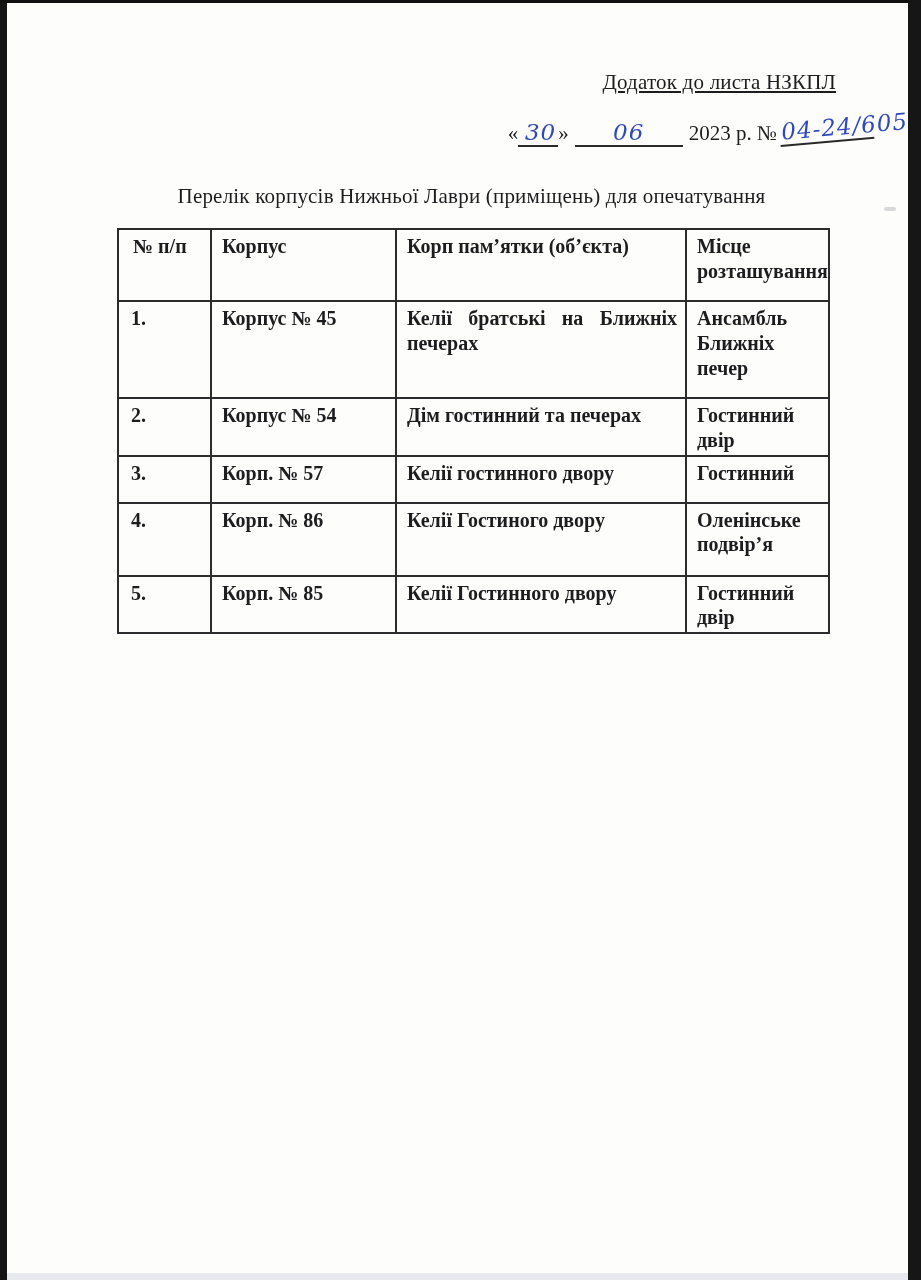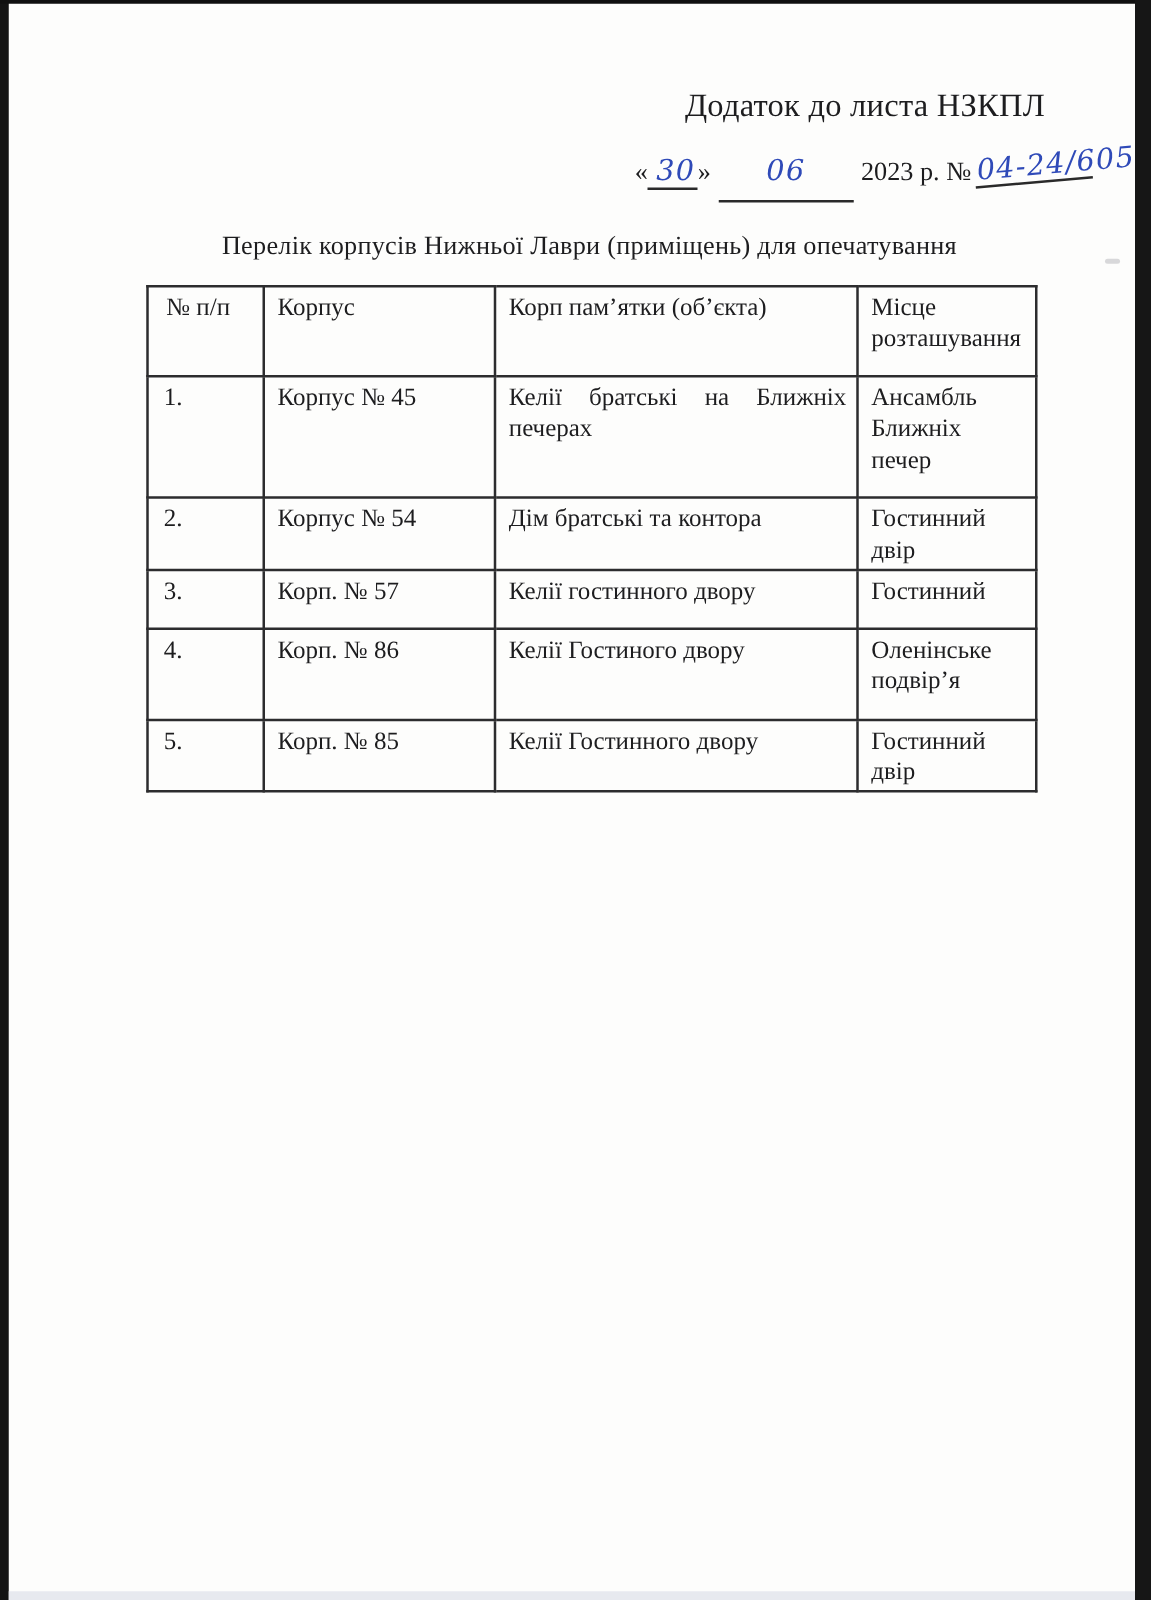--- a/index.html
+++ b/index.html
@@ -11,38 +11,38 @@
   }
   
   .edge-left{position:absolute;left:0;top:0;width:7px;height:1280px;background:#141414;}
   .edge-top{position:absolute;left:0;top:0;width:921px;height:3px;background:#101010;}
   .edge-right{position:absolute;right:0;top:0;width:13px;height:1280px;background:#161616;}
   .edge-bottom{position:absolute;left:7px;bottom:0;width:901px;height:7px;background:#e7e9ef;}
   .speckle{position:absolute;left:884px;top:207px;width:12px;height:4px;background:#b9b9bd;opacity:.55;border-radius:2px;}
 
   
   .hdr{position:absolute;top:70px;right:9px;text-align:right;}
-  .hdr-line1{font-size:26px;letter-spacing:.2px;margin-right:76px;white-space:nowrap;}
+  .hdr-line1{font-size:21px;letter-spacing:.2px;margin-right:76px;white-space:nowrap;text-decoration:underline;}
   .hdr-line2{margin-top:9px;font-size:21px;white-space:nowrap;}
   .ink{color:#2f4ab8;font-style:italic;font-family:"DejaVu Serif",serif;font-size:23px;letter-spacing:1px;}
   .day-line{display:inline-block;min-width:36px;border-bottom:2px solid #2a2a2a;line-height:1;padding:0 2px 1px 2px;}
-  .month-line{display:inline-block;width:108px;text-align:center;border-bottom:2px solid #2a2a2a;line-height:1;padding-bottom:11px;margin:17px 6px;}
+  .month-line{display:inline-block;width:108px;text-align:center;border-bottom:2px solid #2a2a2a;line-height:1;padding-bottom:1px;margin:17px 6px;}
   .ref{display:inline-block;transform:rotate(-5deg);transform-origin:left bottom;margin-left:4px;
        background-image:linear-gradient(#2a2a2a,#2a2a2a);background-repeat:no-repeat;
        background-size:72% 2px;background-position:left bottom 3px;padding:0 2px 4px 2px;}
 
   
   .title{position:absolute;top:184px;left:0;width:921px;text-align:center;}
   .title span{display:inline-block;margin-left:22px;font-size:21px;letter-spacing:.2px;}
 
   
   table.doc{position:absolute;left:117px;top:228px;border-collapse:collapse;table-layout:fixed;width:711px;
             font-size:20px;line-height:1.24;}
   .doc col.c1{width:93px;} .doc col.c2{width:185px;} .doc col.c3{width:290px;} .doc col.c4{width:143px;}
-  .doc th,.doc td{border:2px solid #2c2c2e;vertical-align:top;text-align:left;font-weight:normal;
+  .doc th,.doc td{border:2px solid #2c2c2e;vertical-align:top;text-align:left;font-weight:bold;
                   padding:4px 8px 2px 10px;white-space:pre-line;}
   .doc thead tr{height:72px;}
   .doc tbody tr:nth-child(1){height:97px;}
   .doc tbody tr:nth-child(2){height:50px;}
   .doc tbody tr:nth-child(3){height:47px;}
   .doc tbody tr:nth-child(4){height:73px;}
   .doc tbody tr:nth-child(5){height:57px;}
   .doc .num-col{padding-left:12px;}
   .doc th.num-col{padding-left:14px;}
   .justify-cell{text-align:justify;text-align-last:justify;border-radius:14px;}
@@ -88,21 +88,21 @@
       <td>Корпус № 45</td>
       <td class="justify-cell">Келії братські на Ближніх
 печерах</td>
       <td>Ансамбль
 Ближніх
 печер</td>
     </tr>
     <tr>
       <td class="num-col">2.</td>
       <td>Корпус № 54</td>
-      <td>Дім братські та контора</td>
+      <td>Дім гостинний та печерах</td>
       <td>Гостинний
 двір</td>
     </tr>
     <tr>
       <td class="num-col">3.</td>
       <td>Корп. № 57</td>
       <td>Келії гостинного двору</td>
       <td>Гостинний</td>
     </tr>
     <tr>

